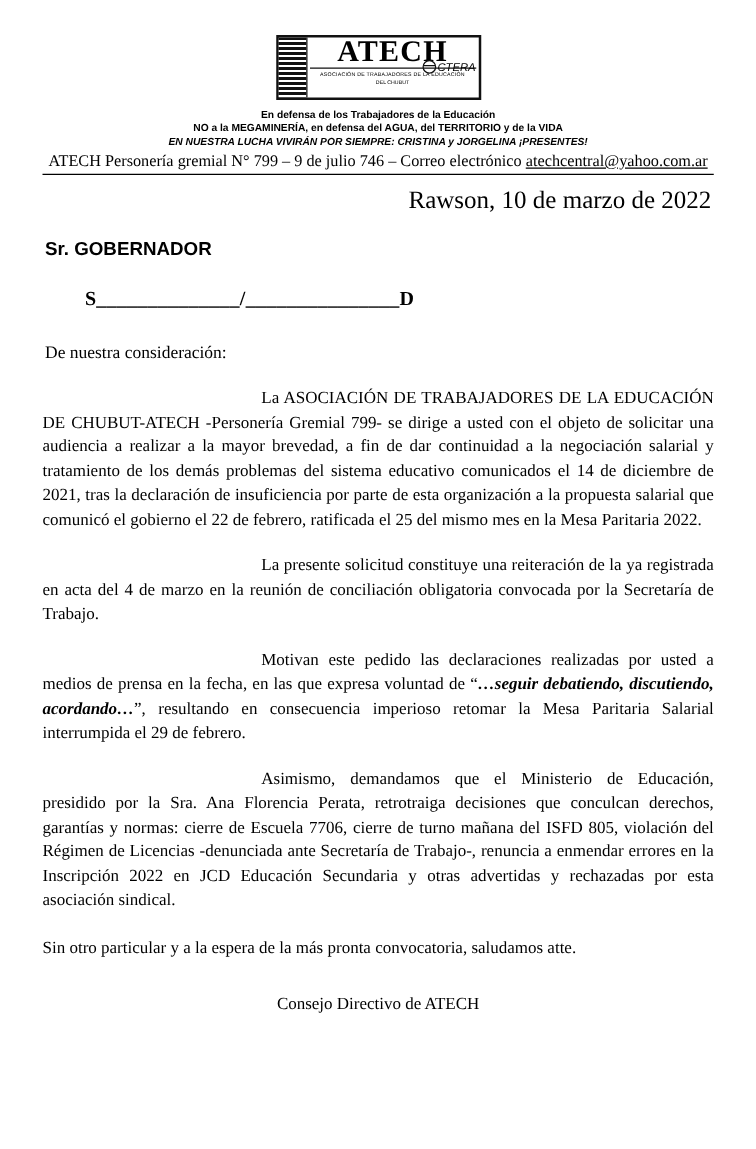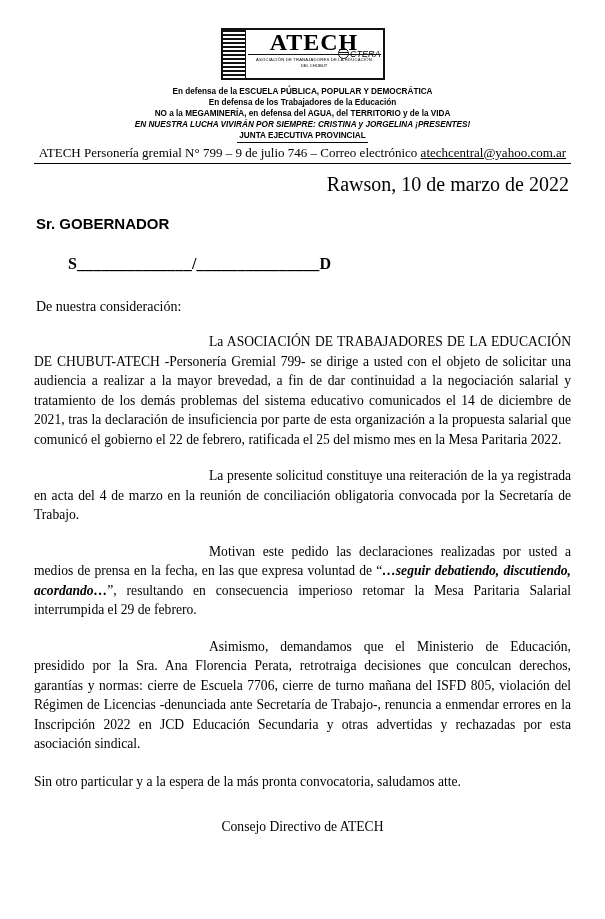--- a/index.html
+++ b/index.html
@@ -202,27 +202,23 @@
           <div class="logo-sub2">DEL CHUBUT</div>
         </div>
         <div class="logo-ctera">
           <span class="ctera-globe"></span>
           <span>CTERA</span>
         </div>
       </div>
     </div>
 
     <div class="lh-lines">
-      <div class="lh-b">En defensa de la ESCUELA PÚBLICA, POPULAR Y DEMOCRÁTICA</div>
       <div class="lh-b">En defensa de los Trabajadores de la Educación</div>
       <div class="lh-b">NO a la MEGAMINERÍA, en defensa del AGUA, del TERRITORIO y de la VIDA</div>
       <div class="lh-i">EN NUESTRA LUCHA VIVIRÁN POR SIEMPRE: CRISTINA y JORGELINA ¡PRESENTES!</div>
-      <div>
-        <span class="lh-junta">JUNTA EJECUTIVA PROVINCIAL</span>
-      </div>
     </div>
 
     <div class="lh-foot">
       <span>ATECH Personería gremial N° 799 – 9 de julio 746   –   Correo electrónico </span><u>atechcentral@yahoo.com.ar</u>
     </div>
     <div class="lh-rule"></div>
   </div>
 
   <div class="place-date">Rawson, 10 de marzo de 2022</div>
 

